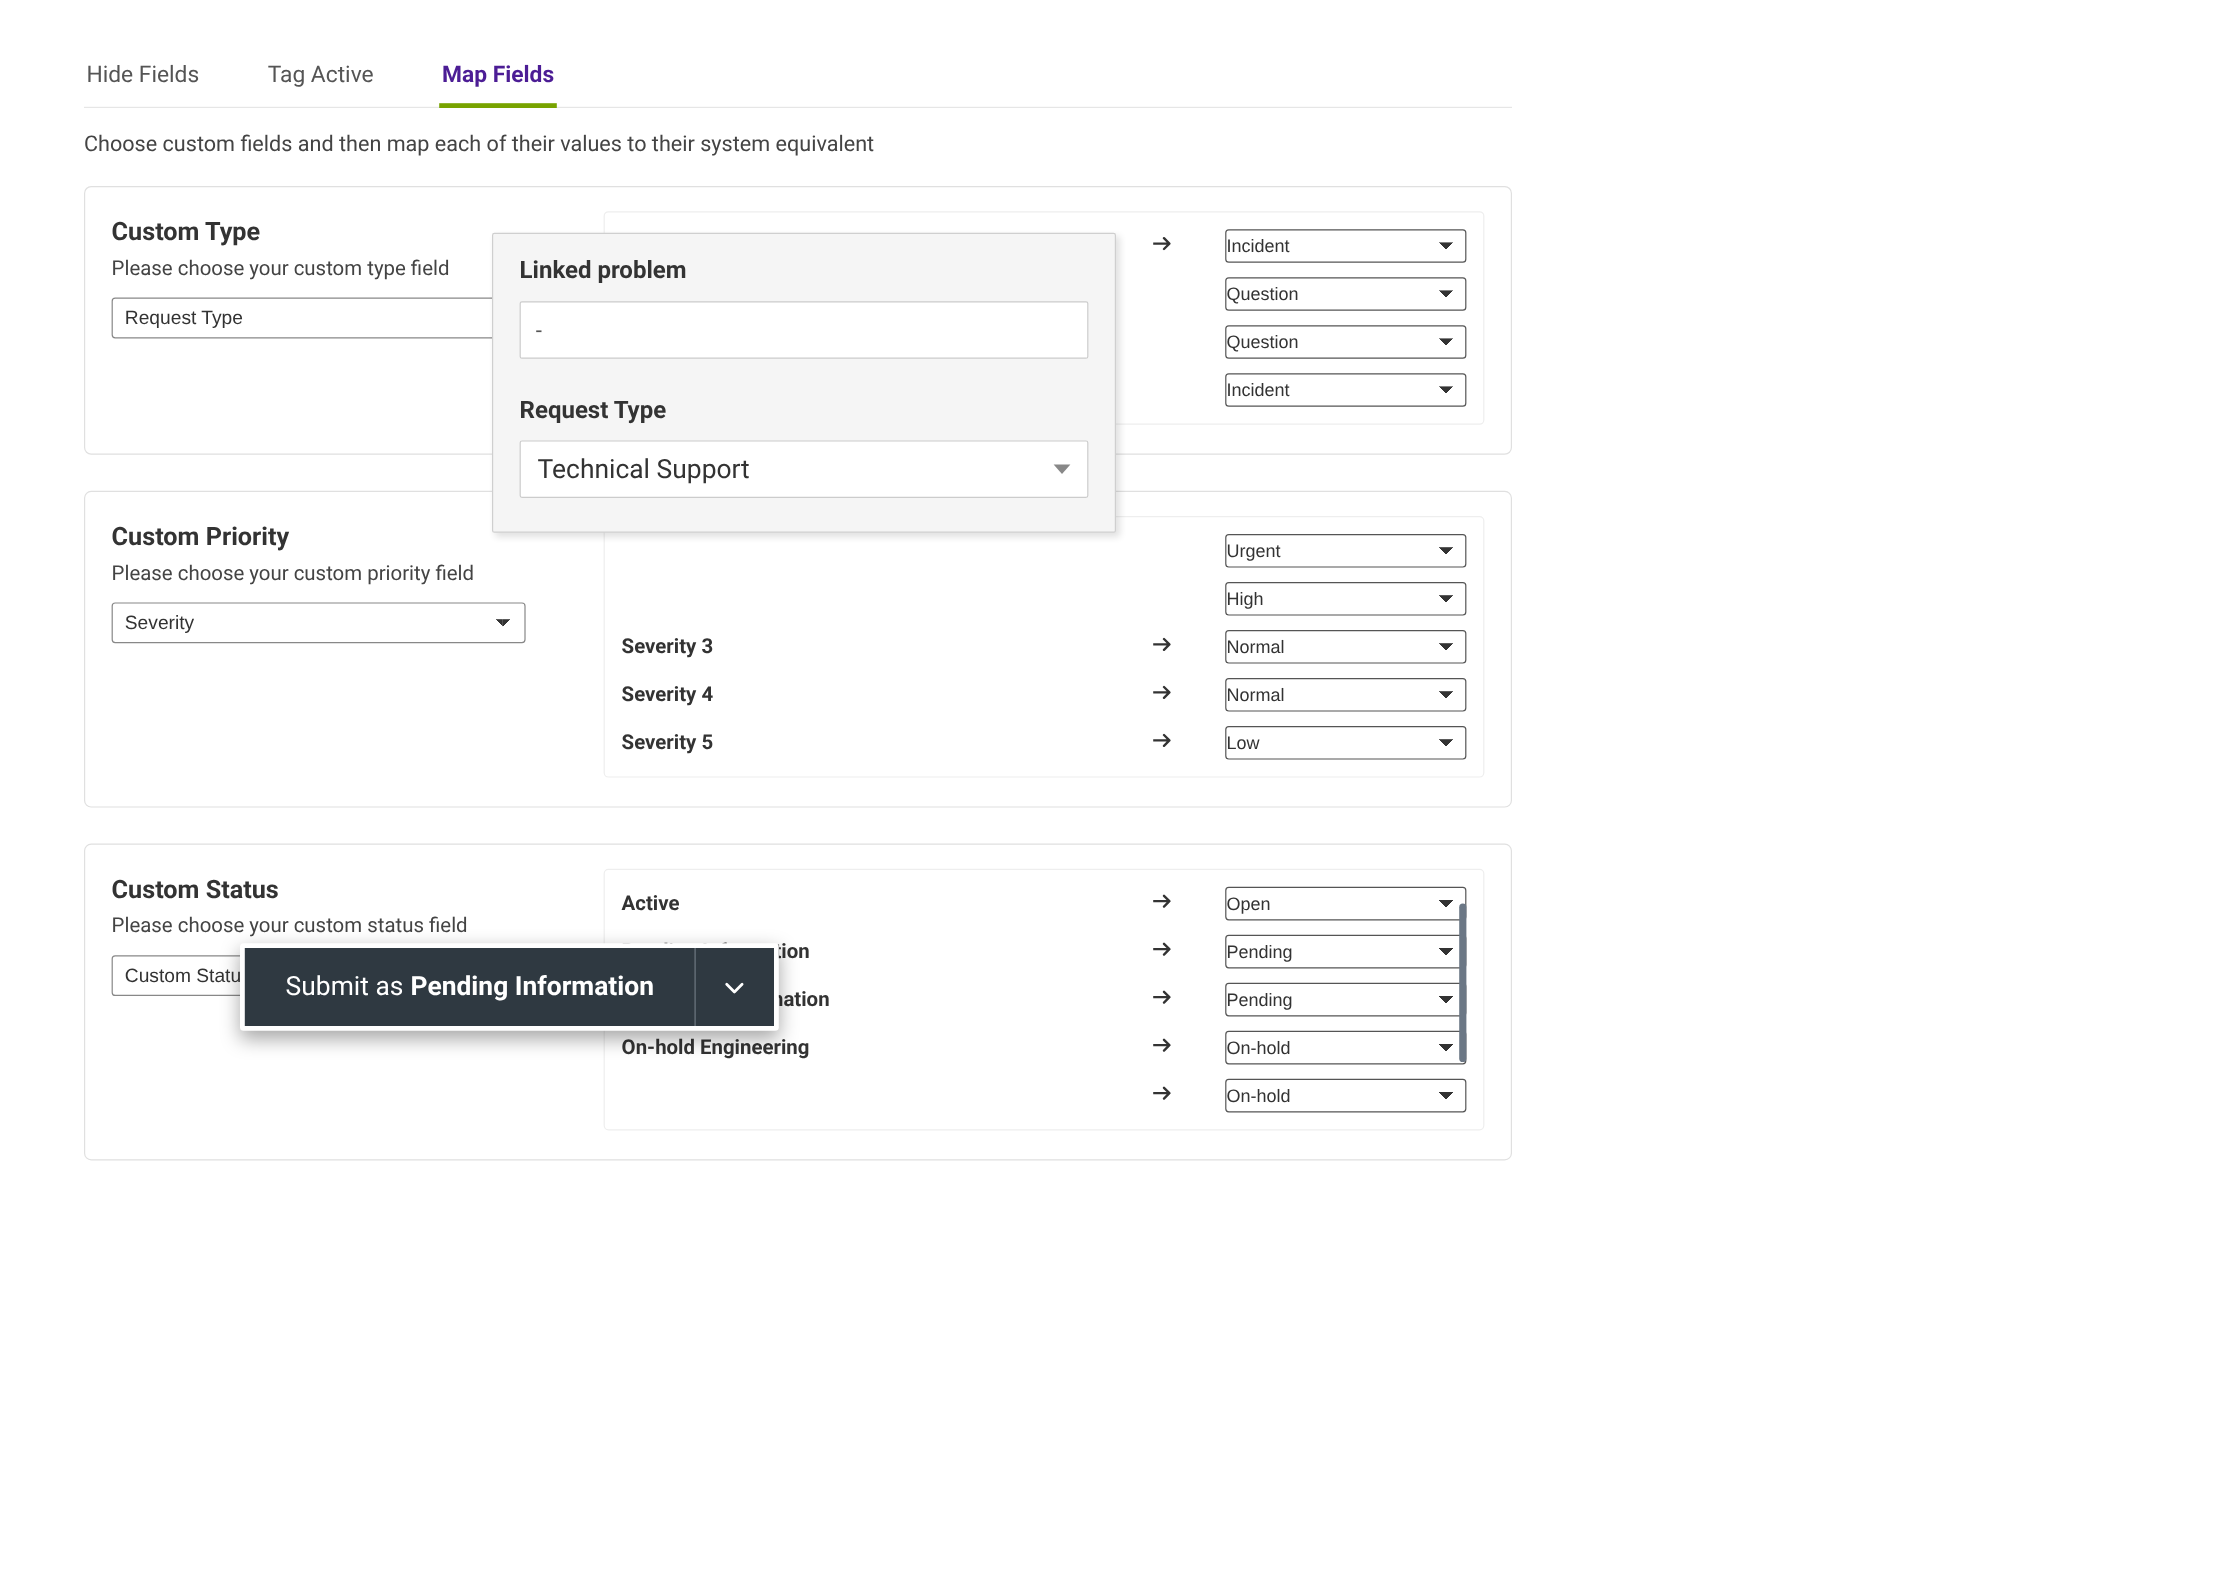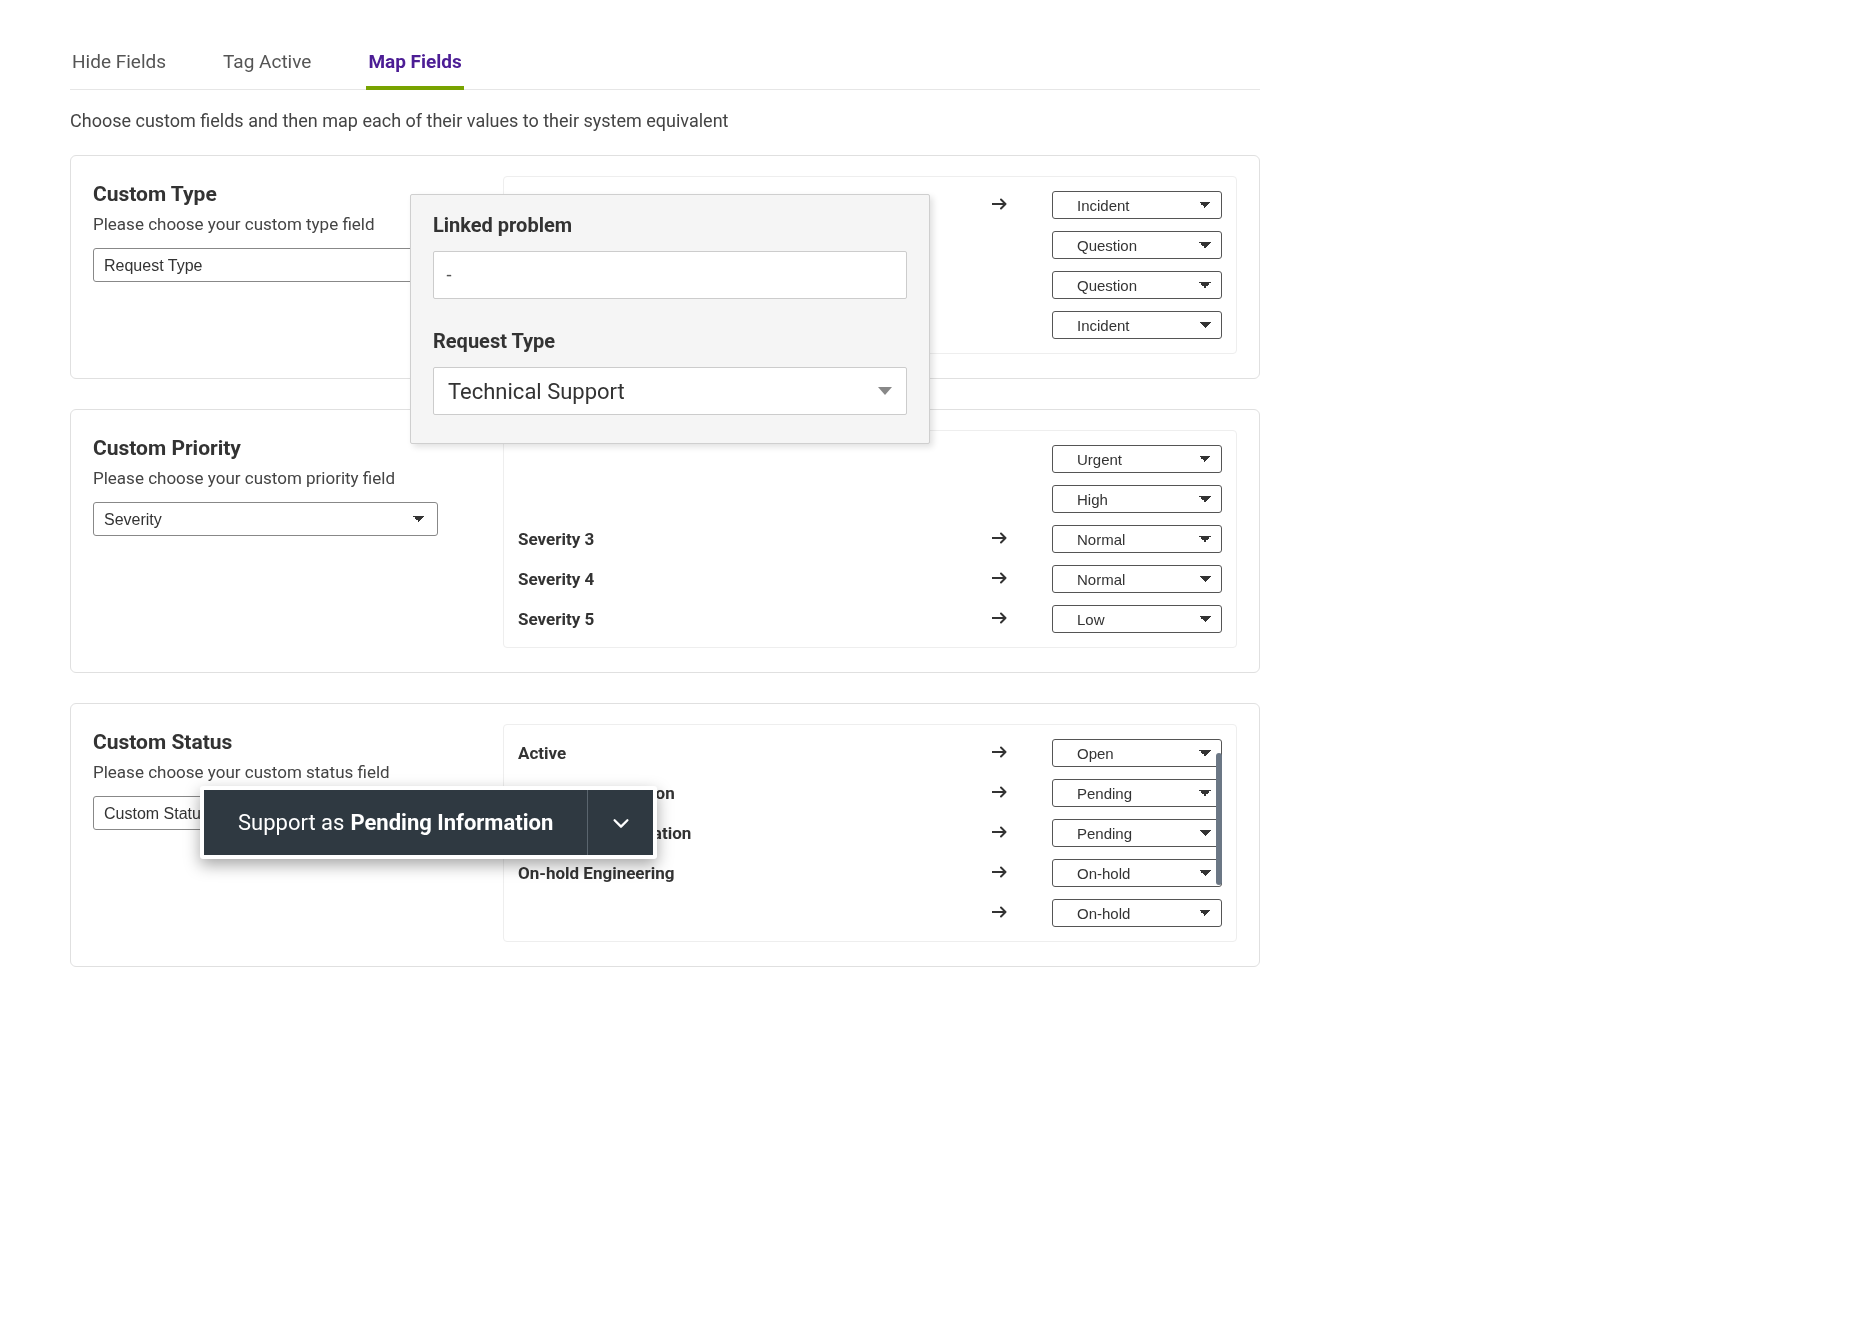--- a/index.html
+++ b/index.html
@@ -111,26 +111,26 @@
     color: #333;
     font-weight: bold;
   }
   .row .arrow {
     width: 60px;
     text-align: left;
     color: #555;
     font-weight: 700;
   }
   .row .map-select {
-    width: 170px;
+    width: 201px;
     height: 28px;
     border: 1px solid #555;
     border-radius: 3px;
     background: #fff;
-    padding: 0 24px;
+    padding: 0 0;
     font-size: 15px;
     color: #333;
     appearance: none;
     background-image: linear-gradient(45deg, transparent 50%, #333 50%), linear-gradient(135deg, #333 50%, transparent 50%);
     background-position: calc(100% - 16px) center, calc(100% - 10px) center;
     background-size: 6px 6px, 6px 6px;
     background-repeat: no-repeat;
   }
 
   
@@ -384,21 +384,21 @@
   <input class="tiny-input" value="-" style="">
   <h4 class="second">Request Type</h4>
   <div class="big-select">
     <span>Technical Support</span>
     <span class="caret"></span>
   </div>
 </div>
 
 <div class="submit-float">
   <div class="btn-main">
-    <span>Support as</span>
+    <span>Submit as</span>
     <span class="strong">Pending Information</span>
   </div>
   <div class="btn-drop">
     <svg viewBox="0 0 24 24">
         <path d="M5 9l7 7 7-7" stroke="#fff" stroke-width="2.5" fill="none" stroke-linecap="round" stroke-linejoin="round"></path>
       </svg>
   </div>
 </div>
 
 </body></html>

